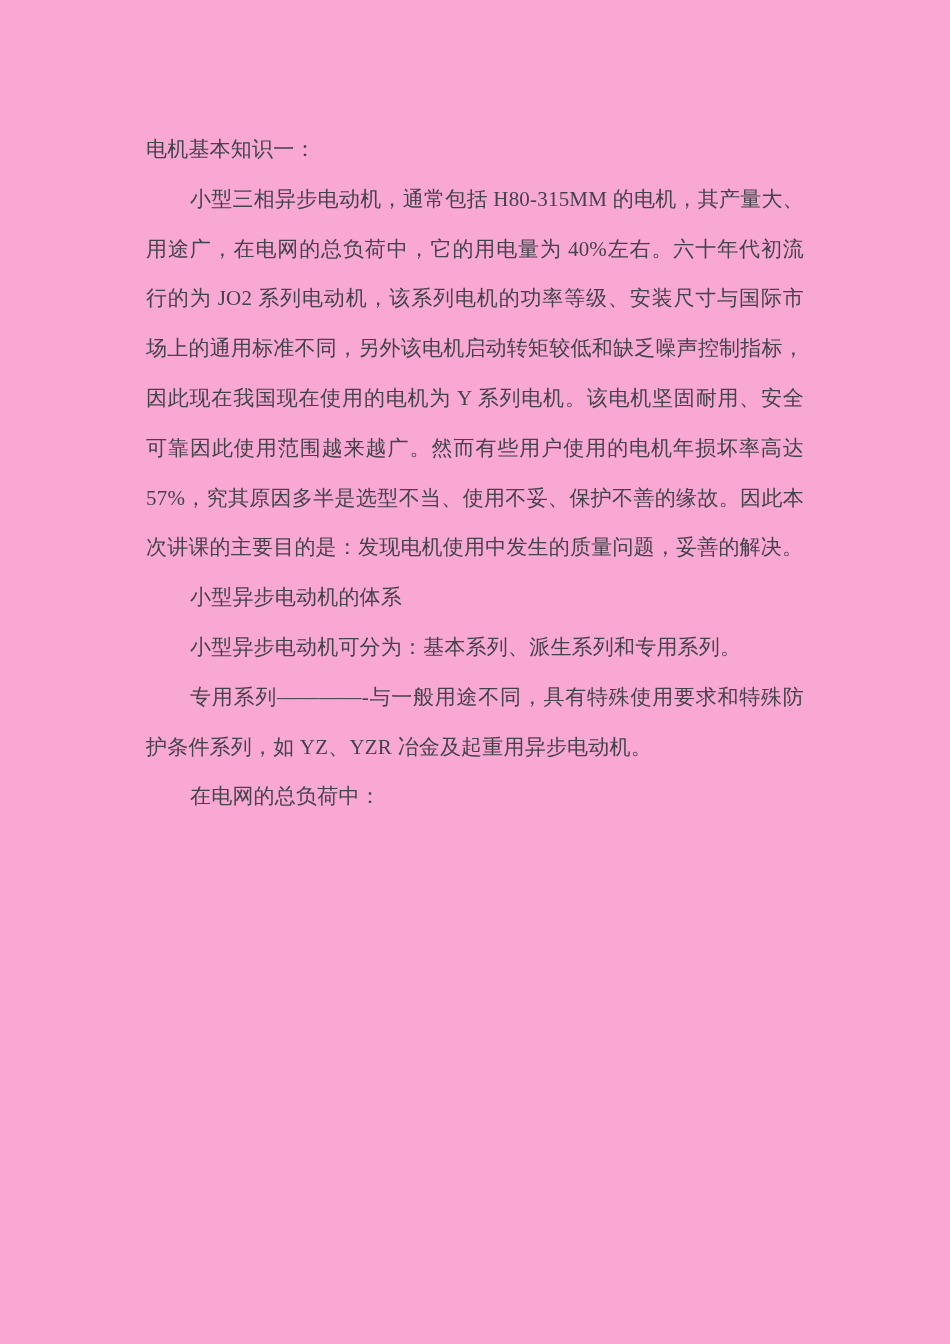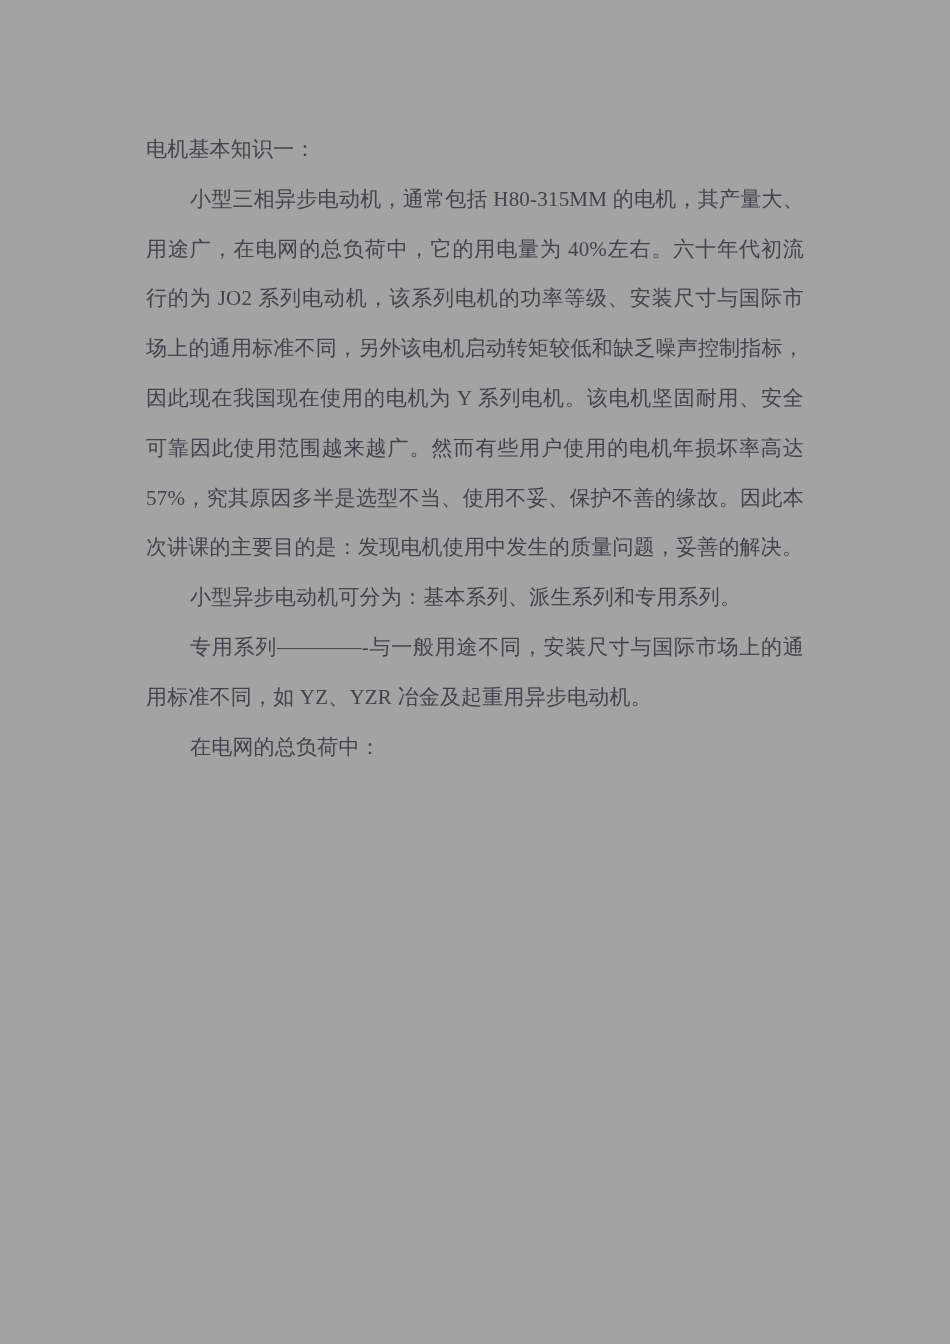--- a/index.html
+++ b/index.html
@@ -13,21 +13,21 @@
     height: 1344px;
     position: relative;
     overflow: hidden;
   }
   .doc-page {
     position: absolute;
     left: 0;
     top: 0;
     width: 950px;
     height: 1344px;
-    background: #a3a3a3;
+    background: #f9a8d4;
   }
   .doc-body {
     position: absolute;
     left: 146px;
     top: 125px;
     width: 658px;
     color: #43434b;
     font-family: "Liberation Serif", serif;
     font-size: 21px;
     line-height: 49.8px;
@@ -42,17 +42,18 @@
     text-indent: 44px;
   }
 </style>
 </head>
 <body>
 
 <div class="doc-page">
   <div class="doc-body">
     <p class="para">电机基本知识一：</p>
     <p class="para indent">小型三相异步电动机，通常包括 H80-315MM 的电机，其产量大、用途广，在电网的总负荷中，它的用电量为 40%左右。六十年代初流行的为 JO2 系列电动机，该系列电机的功率等级、安装尺寸与国际市场上的通用标准不同，另外该电机启动转矩较低和缺乏噪声控制指标，因此现在我国现在使用的电机为 Y 系列电机。该电机坚固耐用、安全可靠因此使用范围越来越广。然而有些用户使用的电机年损坏率高达 57%，究其原因多半是选型不当、使用不妥、保护不善的缘故。因此本次讲课的主要目的是：发现电机使用中发生的质量问题，妥善的解决。</p>
+    <p class="para indent">小型异步电动机的体系</p>
     <p class="para indent">小型异步电动机可分为：基本系列、派生系列和专用系列。</p>
-    <p class="para indent">专用系列————-与一般用途不同，安装尺寸与国际市场上的通用标准不同，如 YZ、YZR 冶金及起重用异步电动机。</p>
+    <p class="para indent">专用系列————-与一般用途不同，具有特殊使用要求和特殊防护条件系列，如 YZ、YZR 冶金及起重用异步电动机。</p>
     <p class="para indent">在电网的总负荷中：</p>
   </div>
 </div>
 
 </body></html>

